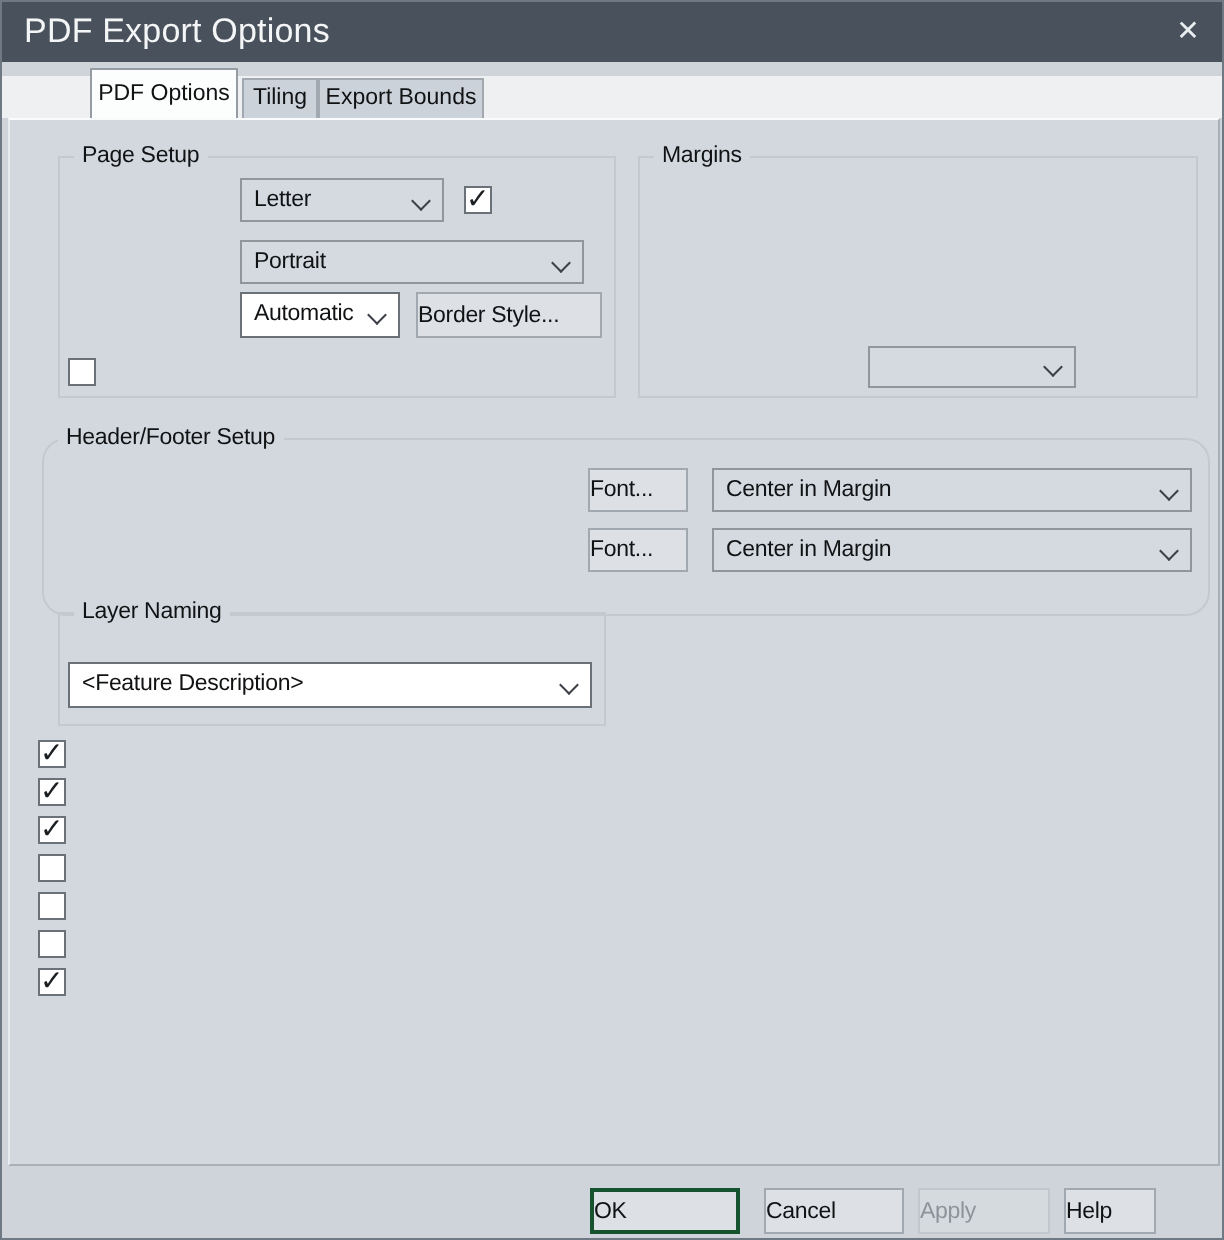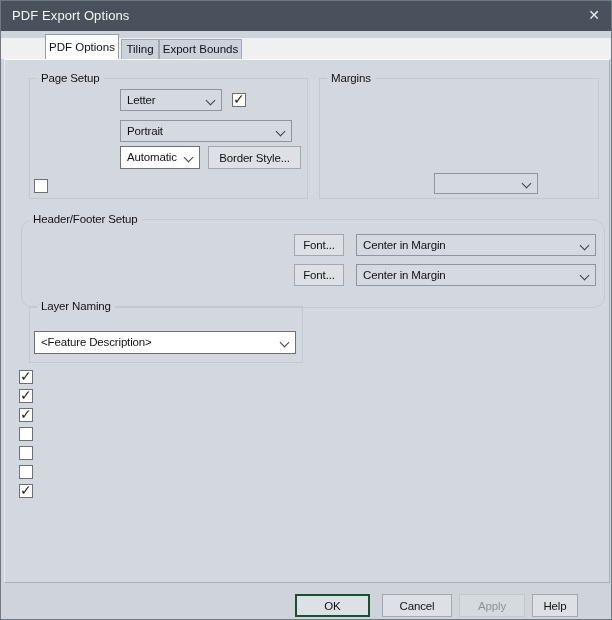--- a/index.html
+++ b/index.html
@@ -6,41 +6,41 @@
   .dialog{
     position:relative;width:612px;height:620px;overflow:hidden;
     background:#cfd4db;border:1px solid #6f7983;box-sizing:border-box;
     font-family:"Liberation Sans",sans-serif;font-size:11.5px;color:#101214;
     -webkit-font-smoothing:antialiased;
   }
   .abs{position:absolute;box-sizing:border-box;}
   .lbl{position:absolute;white-space:nowrap;letter-spacing:-0.15px;line-height:14px;}
   
   .titlebar{left:0;top:0;width:612px;height:30px;background:#49525c;}
-  .title-text{position:absolute;left:11px;top:0;line-height:30px;color:#f4f5f6;font-size:13px;letter-spacing:0.1px;}
+  .title-text{position:absolute;left:11px;top:0;line-height:30px;color:#f4f5f6;font-size:17px;letter-spacing:0.1px;}
   .close-btn{position:absolute;left:576px;top:0;width:34px;height:30px;text-align:center;line-height:29px;color:#e9edf0;font-size:14px;cursor:default;}
   
   .tab-strip{left:0;top:37px;width:612px;height:21px;background:#eef0f2;}
   .tab{position:absolute;box-sizing:border-box;text-align:center;background:#ccd2d9;border:1px solid #a2a8b0;border-bottom:none;margin-left:36px;}
   .tab.active{background:#fcfdfd;border-color:#959ca4;z-index:5;}
   .tabpage{
     left:3px;top:58px;width:606px;height:524px;background:#d3d8de;
     border:1px solid;border-color:#fafbfc #aab0b7 #aab0b7 #e9ecef;z-index:1;
   }
   
   .group{position:absolute;border:1px solid #c3c9d0;box-sizing:border-box;z-index:2;}
   .group-label{position:absolute;top:-7px;left:7px;background:#d3d8de;padding:0 4px;line-height:13px;white-space:nowrap;letter-spacing:-0.15px;}
   
   .input{position:absolute;box-sizing:border-box;background:#ffffff;border:1px solid #6b7178;
     font-family:"Liberation Sans",sans-serif;font-size:11.5px;color:#101214;padding:0 4px;margin:0;outline:none;}
   .combo{position:absolute;box-sizing:border-box;border:1px solid #8f969e;background:#d5dae0;z-index:3;}
   .combo.white{background:#ffffff;border-color:#6b7178;}
   .combo .val{position:absolute;left:6px;top:0;right:18px;line-height:20px;white-space:nowrap;overflow:hidden;letter-spacing:-0.15px;}
   .chev{position:absolute;right:7px;top:7px;width:6px;height:6px;border-left:1px solid #3c4147;border-bottom:1px solid #3c4147;transform:rotate(-45deg);}
-  .btn{position:absolute;box-sizing:border-box;background:#dde1e6;border:1px solid #a2a8b0;text-align:center;
+  .btn{position:absolute;box-sizing:border-box;background:#dde1e6;border:1px solid #a2a8b0;text-align:left;
     font-family:"Liberation Sans",sans-serif;font-size:11.5px;color:#101214;letter-spacing:-0.15px;padding:0;z-index:3;}
   .btn.default{border:2px solid #14532d;}
   .btn.disabled{background:#d5dade;border-color:#c2c7cd;color:#8d939a;}
   
   .cb{position:absolute;width:14px;height:14px;box-sizing:border-box;background:#ffffff;border:1px solid #6b7178;z-index:3;}
   .cb .tick{display:none;position:absolute;left:0px;top:-3px;font-size:14px;color:#1b1e21;}
   .cb.checked .tick{display:block;}
   .sm{font-size:11px;}
   .right-anchor{left:auto;}
 </style>

